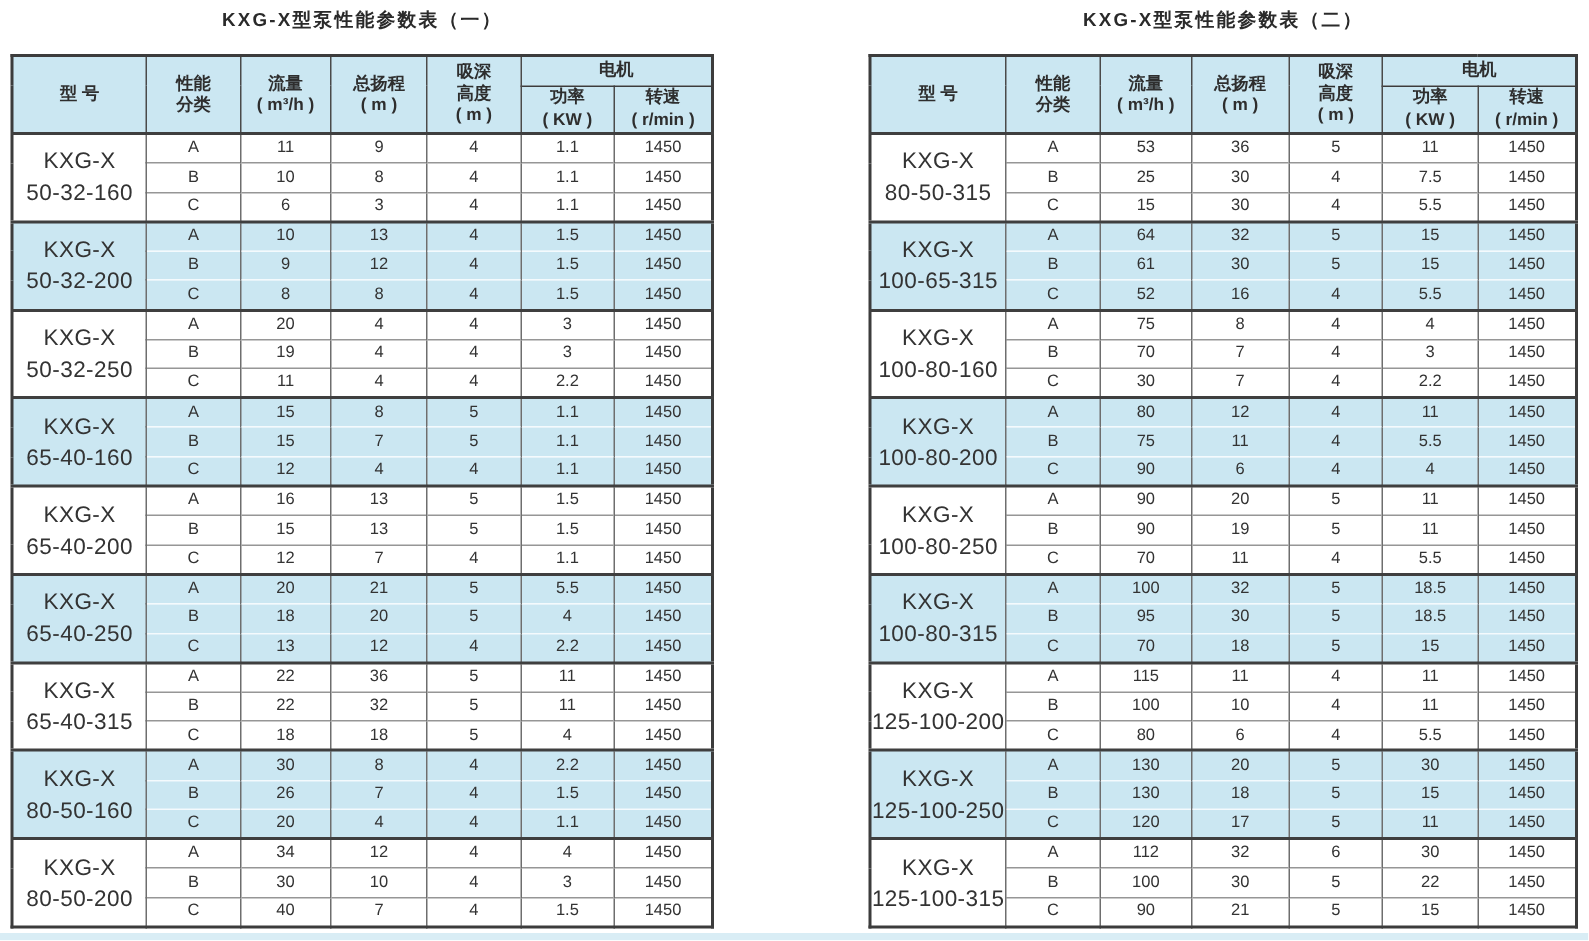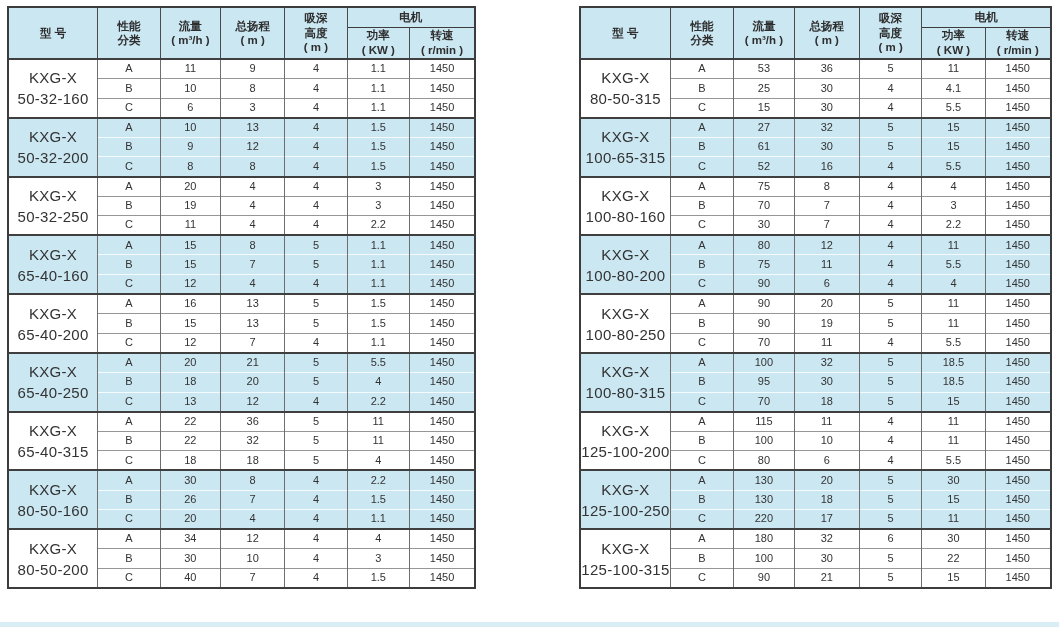--- a/index.html
+++ b/index.html
@@ -40,20 +40,21 @@
   .bottom-strip{
     position:absolute;left:0;bottom:0;width:1059px;height:5px;background:#d9edf5;
   }
 </style>
 </head>
 <body>
 
 <div class="wrap">
 
   <div class="tblock left">
+    <div class="ttitle">KXG-X型泵性能参数表（一）</div>
     <table class="ptable">
       <colgroup>
         <col style="width:19.2%">
           <col style="width:13.4%">
           <col style="width:12.9%">
         <col style="width:13.8%">
           <col style="width:13.3%">
           <col style="width:13.4%">
           <col style="width:14.0%">
       </colgroup>
@@ -327,20 +328,21 @@
             <td>7</td>
             <td>4</td>
             <td>1.5</td>
             <td>1450</td>
           </tr>
         </tbody>
       </table>
   </div>
 
   <div class="tblock right">
+    <div class="ttitle">KXG-X型泵性能参数表（二）</div>
     <table class="ptable">
       <colgroup>
         <col style="width:19.2%">
           <col style="width:13.4%">
           <col style="width:12.9%">
         <col style="width:13.8%">
           <col style="width:13.3%">
           <col style="width:13.4%">
           <col style="width:14.0%">
       </colgroup>
@@ -374,38 +376,38 @@
             <td>36</td>
             <td>5</td>
             <td>11</td>
             <td>1450</td>
           </tr>
           <tr>
             <td>B</td>
             <td>25</td>
             <td>30</td>
             <td>4</td>
-            <td>4.1</td>
+            <td>7.5</td>
             <td>1450</td>
           </tr>
           <tr>
             <td>C</td>
             <td>15</td>
             <td>30</td>
             <td>4</td>
             <td>5.5</td>
             <td>1450</td>
           </tr>
         </tbody>
         <tbody class="group blue">
           <tr>
             <td rowspan="3" class="model">KXG-X
 100-65-315</td>
             <td>A</td>
-            <td>27</td>
+            <td>64</td>
             <td>32</td>
             <td>5</td>
             <td>15</td>
             <td>1450</td>
           </tr>
           <tr>
             <td>B</td>
             <td>61</td>
             <td>30</td>
             <td>5</td>
@@ -575,33 +577,33 @@
           <tr>
             <td>B</td>
             <td>130</td>
             <td>18</td>
             <td>5</td>
             <td>15</td>
             <td>1450</td>
           </tr>
           <tr>
             <td>C</td>
-            <td>220</td>
+            <td>120</td>
             <td>17</td>
             <td>5</td>
             <td>11</td>
             <td>1450</td>
           </tr>
         </tbody>
         <tbody class="group white">
           <tr>
             <td rowspan="3" class="model">KXG-X
 125-100-315</td>
             <td>A</td>
-            <td>180</td>
+            <td>112</td>
             <td>32</td>
             <td>6</td>
             <td>30</td>
             <td>1450</td>
           </tr>
           <tr>
             <td>B</td>
             <td>100</td>
             <td>30</td>
             <td>5</td>

